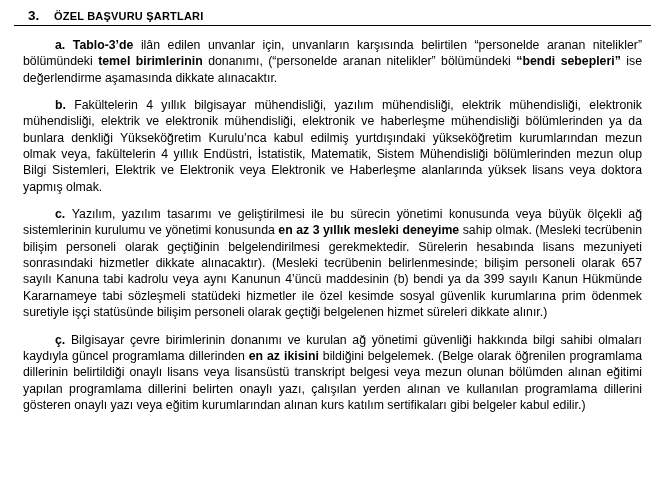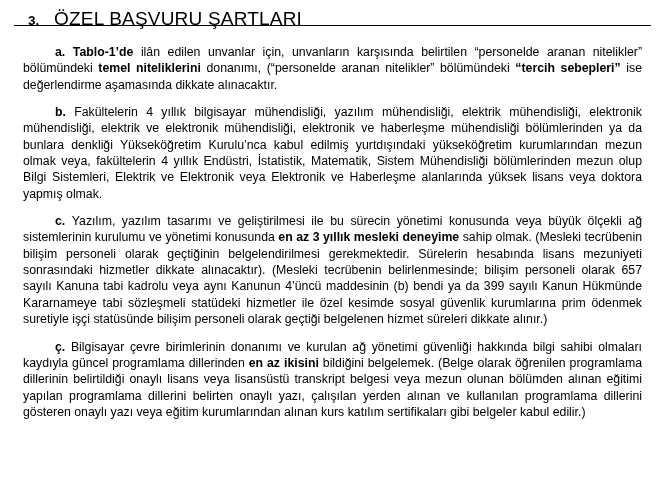--- a/index.html
+++ b/index.html
@@ -26,22 +26,22 @@
     align-items: baseline;
     margin: 0 0 14px 14px;
   }
   .heading .num {
     font-weight: bold;
     font-size: 13.5px;
     width: 26px;
     flex: 0 0 26px;
   }
   .heading .title {
-    font-weight: normal;
-    font-size: 19px;
+    font-weight: bold;
+    font-size: 11px;
     letter-spacing: 0.2px;
   }
   .rule {
     position: absolute;
     left: 14px;
     right: 14px;
     top: 25px;
     height: 1px;
     background: #000;
   }
@@ -64,19 +64,19 @@
 
 <div class="page">
 
   <div class="heading">
     <span class="num">3.</span>
     <span class="title">ÖZEL BAŞVURU ŞARTLARI</span>
   </div>
   <div class="rule"></div>
 
   <div id="body-paragraphs">
-      <div class="para"><span class="indent"></span><b>a. </b><b>Tablo-1’de</b><span> ilân edilen unvanlar için, unvanların karşısında belirtilen “personelde aranan nitelikler” bölümündeki </span><b>temel niteliklerini</b><span> donanımı, (“personelde aranan nitelikler” bölümündeki </span><b>“tercih sebepleri”</b><span> ise değerlendirme aşamasında dikkate alınacaktır.</span></div>
+      <div class="para"><span class="indent"></span><b>a. </b><b>Tablo-3’de</b><span> ilân edilen unvanlar için, unvanların karşısında belirtilen “personelde aranan nitelikler” bölümündeki </span><b>temel birimlerinin</b><span> donanımı, (“personelde aranan nitelikler” bölümündeki </span><b>“bendi sebepleri”</b><span> ise değerlendirme aşamasında dikkate alınacaktır.</span></div>
       <div class="para"><span class="indent"></span><b>b. </b><span>Fakültelerin 4 yıllık bilgisayar mühendisliği, yazılım mühendisliği, elektrik mühendisliği, elektronik mühendisliği, elektrik ve elektronik mühendisliği, elektronik ve haberleşme mühendisliği bölümlerinden ya da bunlara denkliği Yükseköğretim Kurulu’nca kabul edilmiş yurtdışındaki yükseköğretim kurumlarından mezun olmak veya, fakültelerin 4 yıllık Endüstri, İstatistik, Matematik, Sistem Mühendisliği bölümlerinden mezun olup Bilgi Sistemleri, Elektrik ve Elektronik veya Elektronik ve Haberleşme alanlarında yüksek lisans veya doktora yapmış olmak.</span></div>
       <div class="para"><span class="indent"></span><b>c. </b><span>Yazılım, yazılım tasarımı ve geliştirilmesi ile bu sürecin yönetimi konusunda veya büyük ölçekli ağ sistemlerinin kurulumu ve yönetimi konusunda </span><b>en az 3 yıllık mesleki deneyime</b><span> sahip olmak. (Mesleki tecrübenin bilişim personeli olarak geçtiğinin belgelendirilmesi gerekmektedir. Sürelerin hesabında lisans mezuniyeti sonrasındaki hizmetler dikkate alınacaktır). (Mesleki tecrübenin belirlenmesinde; bilişim personeli olarak 657 sayılı Kanuna tabi kadrolu veya aynı Kanunun 4’üncü maddesinin (b) bendi ya da 399 sayılı Kanun Hükmünde Kararnameye tabi sözleşmeli statüdeki hizmetler ile özel kesimde sosyal güvenlik kurumlarına prim ödenmek suretiyle işçi statüsünde bilişim personeli olarak geçtiği belgelenen hizmet süreleri dikkate alınır.)</span></div>
       <div class="para"><span class="indent"></span><b>ç. </b><span>Bilgisayar çevre birimlerinin donanımı ve kurulan ağ yönetimi güvenliği hakkında bilgi sahibi olmaları kaydıyla güncel programlama dillerinden </span><b>en az ikisini</b><span> bildiğini belgelemek. (Belge olarak öğrenilen programlama dillerinin belirtildiği onaylı lisans veya lisansüstü transkript belgesi veya mezun olunan bölümden alınan eğitimi yapılan programlama dillerini belirten onaylı yazı, çalışılan yerden alınan ve kullanılan programlama dillerini gösteren onaylı yazı veya eğitim kurumlarından alınan kurs katılım sertifikaları gibi belgeler kabul edilir.)</span></div>
     </div>
 
 </div>
 
 </body></html>

